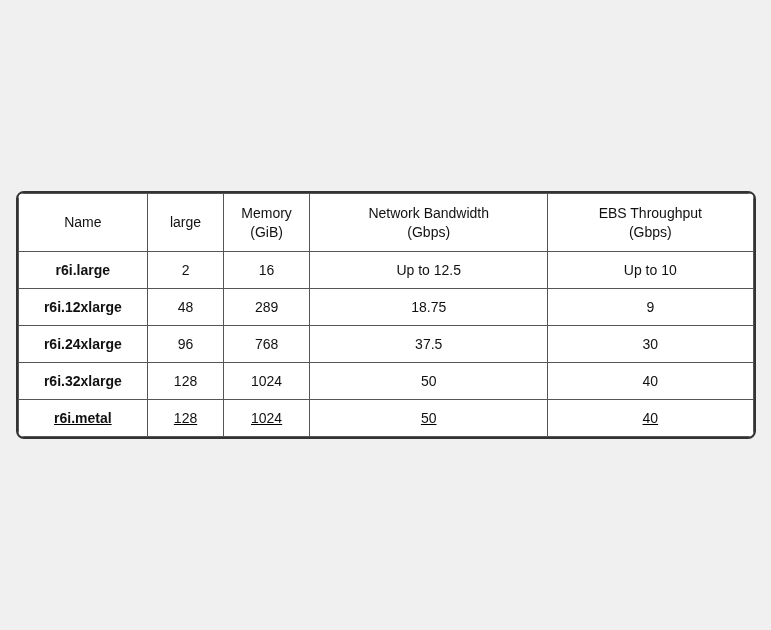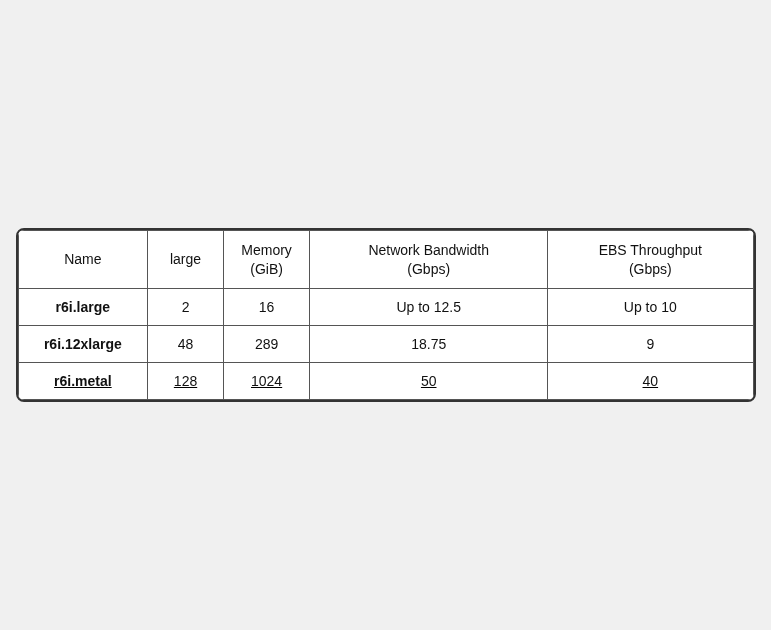--- a/index.html
+++ b/index.html
@@ -100,20 +100,34 @@
           <td>Up to 10</td>
         </tr>
         <tr>
           <td>r6i.12xlarge</td>
           <td>48</td>
           <td>289</td>
           <td>18.75</td>
           <td>9</td>
         </tr>
         <tr>
+          <td>r6i.24xlarge</td>
+          <td>96</td>
+          <td>768</td>
+          <td>37.5</td>
+          <td>30</td>
+        </tr>
+        <tr>
+          <td>r6i.32xlarge</td>
+          <td>128</td>
+          <td>1024</td>
+          <td>50</td>
+          <td>40</td>
+        </tr>
+        <tr>
           <td>r6i.metal</td>
           <td>128</td>
           <td>1024</td>
           <td>50</td>
           <td>40</td>
         </tr>
       </tbody>
   </table>
 </div>
 

